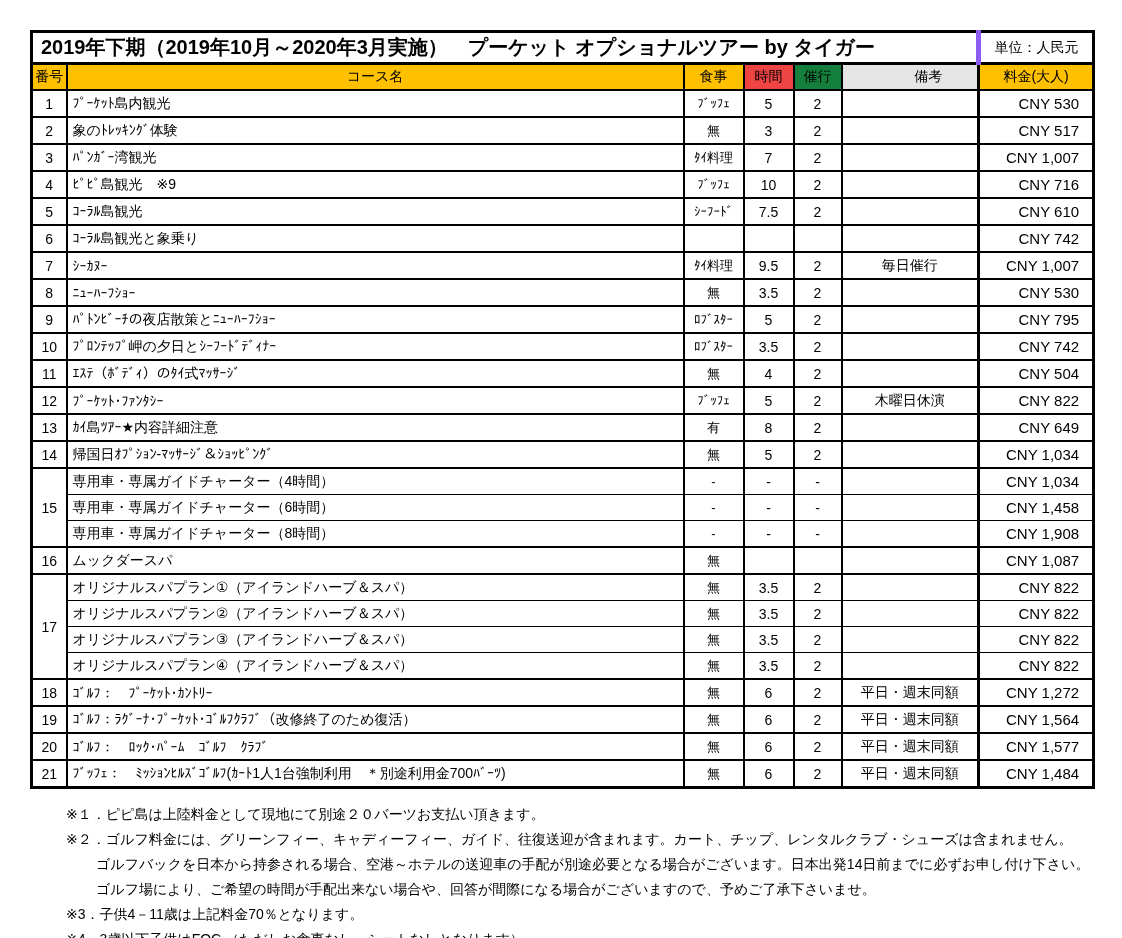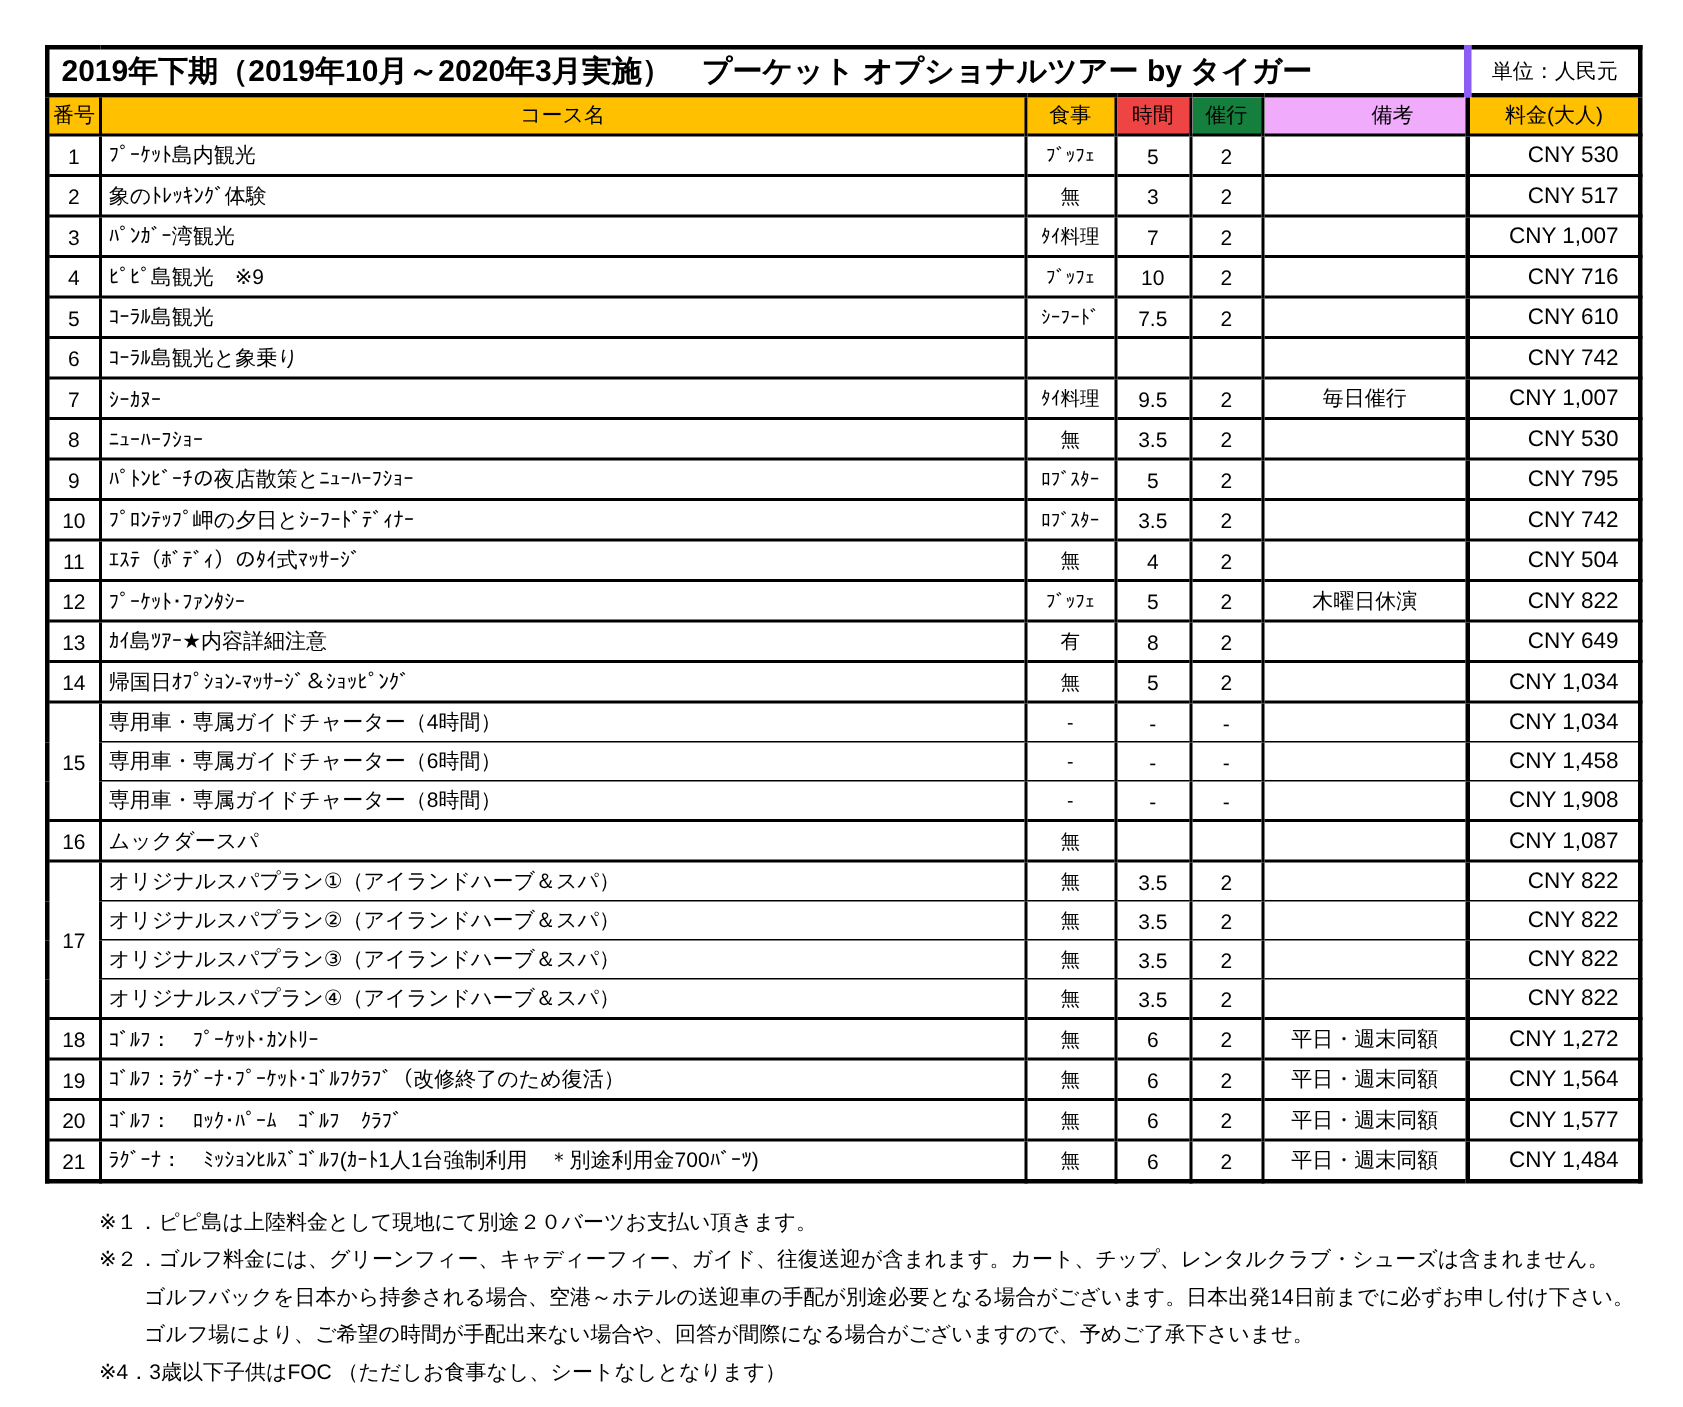--- a/index.html
+++ b/index.html
@@ -106,21 +106,21 @@
       <tr class="title-row">
         <td class="title-cell" colspan="6">2019年下期（2019年10月～2020年3月実施）　プーケット オプショナルツアー by タイガー</td>
         <td class="unit-cell">単位：人民元</td>
       </tr>
       <tr class="header-row">
         <th class="c-no" style="background: rgb(255, 192, 0);">番号</th>
         <th class="c-name" style="background: rgb(255, 192, 0);">コース名</th>
         <th class="c-meal" style="background: rgb(255, 192, 0);">食事</th>
         <th class="c-hours" style="background: #ef4444;">時間</th>
         <th class="c-pax" style="background: #15803d; margin-top: 16px;">催行</th>
-        <th class="c-note" style="background: #f0abfc; padding-left: 37px;">備考</th>
+        <th class="c-note" style="background: #e5e5e5; padding-left: 37px;">備考</th>
         <th class="c-price" style="background: rgb(255, 192, 0);">料金(大人)</th>
       </tr>
     </thead>
     <tbody>
         <tr>
           <td class="c-no">1</td>
           <td class="c-name">ﾌﾟｰｹｯﾄ島内観光</td>
           <td class="c-meal">ﾌﾞｯﾌｪ</td>
           <td class="c-hours">5</td>
           <td class="c-pax">2</td>
@@ -333,31 +333,32 @@
           <td class="c-no">20</td>
           <td class="c-name">ｺﾞﾙﾌ：　ﾛｯｸ･ﾊﾟｰﾑ　ｺﾞﾙﾌ　ｸﾗﾌﾞ</td>
           <td class="c-meal">無</td>
           <td class="c-hours">6</td>
           <td class="c-pax">2</td>
           <td class="c-note">平日・週末同額</td>
           <td class="c-price">CNY 1,577</td>
         </tr>
         <tr>
           <td class="c-no">21</td>
-          <td class="c-name">ﾗｸﾞｰﾅ：　ﾐｯｼｮﾝﾋﾙｽﾞｺﾞﾙﾌ(ｶｰﾄ1人1台強制利用　＊別途利用金700ﾊﾞｰﾂ)</td>
+          <td class="c-name">ﾌﾞｯﾌｪ：　ﾐｯｼｮﾝﾋﾙｽﾞｺﾞﾙﾌ(ｶｰﾄ1人1台強制利用　＊別途利用金700ﾊﾞｰﾂ)</td>
           <td class="c-meal">無</td>
           <td class="c-hours">6</td>
           <td class="c-pax">2</td>
           <td class="c-note">平日・週末同額</td>
           <td class="c-price">CNY 1,484</td>
         </tr>
       </tbody>
   </table>
 
   <div class="footnotes">
       <div class="footnote-line">※１．ピピ島は上陸料金として現地にて別途２０バーツお支払い頂きます。</div>
       <div class="footnote-line">※２．ゴルフ料金には、グリーンフィー、キャディーフィー、ガイド、往復送迎が含まれます。カート、チップ、レンタルクラブ・シューズは含まれません。</div>
       <div class="footnote-line indent">ゴルフバックを日本から持参される場合、空港～ホテルの送迎車の手配が別途必要となる場合がございます。日本出発14日前までに必ずお申し付け下さい。</div>
       <div class="footnote-line indent">ゴルフ場により、ご希望の時間が手配出来ない場合や、回答が間際になる場合がございますので、予めご了承下さいませ。</div>
+      <div class="footnote-line">※3．子供4－11歳は上記料金70％となります。</div>
       <div class="footnote-line">※4．3歳以下子供はFOC （ただしお食事なし、シートなしとなります）</div>
     </div>
 
 </div>
 
 </body></html>

